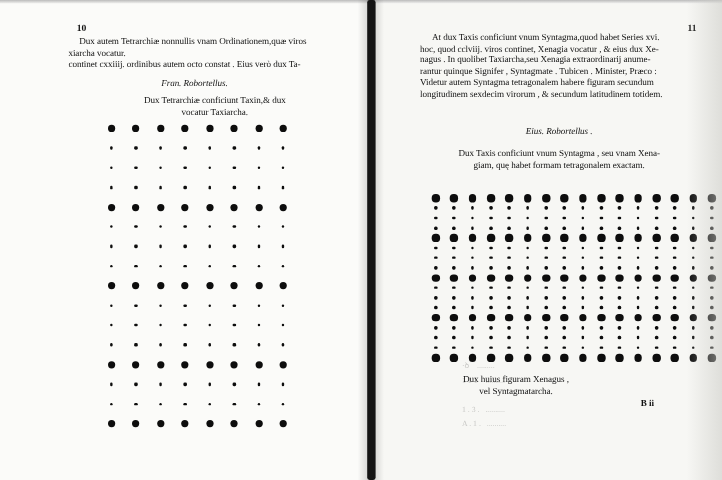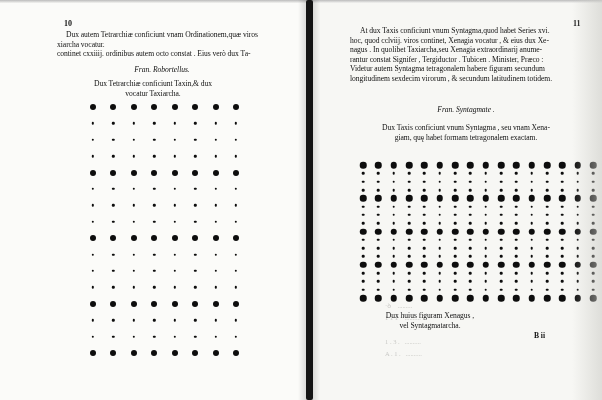--- a/index.html
+++ b/index.html
@@ -20,26 +20,26 @@
   .dot{position:absolute;border-radius:50%;background:#0d0d0d;transform:translate(-50%,-50%);}
   .ghost{position:absolute;font-size:6.5px;color:#c9c9c6;line-height:12px;}
 </style>
 </head>
 <body>
 
 <div class="spread">
   <div class="page page-left">
     <div class="pnum" style="left:64px;top:19px;">10</div>
     <div class="txt" style="left:57px;top:30px;width:210px;">
-      <div style="text-indent:9px">Dux autem Tetrarchiæ conficiunt vnam Ordinationem,quæ viros</div>
+      <div style="text-indent:9px">Dux autem Tetrarchiæ nonnullis vnam Ordinationem,quæ viros</div>
       <div>xiarcha vocatur.</div>
       <div>continet cxxiiij. ordinibus autem octo constat . Eius verò dux  Ta-</div>
     </div>
     <div class="txt it center" style="left:57px;top:65px;width:210px;">Fran.   Robortellus.</div>
-    <div class="txt center" style="left:48px;top:79px;width:210px;text-align:center;">
+    <div class="txt center" style="left:74px;top:79px;width:210px;text-align:center;">
       <div>Dux Tetrarchiæ conficiunt Taxin,&amp; dux</div>
       <div>vocatur Taxiarcha.</div>
     </div>
     <div class="grid" id="gridL" style="left:0;top:0;">
         <div class="dot" style="left: 93px; top: 107px; width: 6px; height: 6px;"></div>
         <div class="dot" style="left: 113.429px; top: 107px; width: 6px; height: 6px;"></div>
         <div class="dot" style="left: 133.857px; top: 107px; width: 6px; height: 6px;"></div>
         <div class="dot" style="left: 154.286px; top: 107px; width: 6px; height: 6px;"></div>
         <div class="dot" style="left: 174.714px; top: 107px; width: 6px; height: 6px;"></div>
         <div class="dot" style="left: 195.143px; top: 107px; width: 6px; height: 6px;"></div>
@@ -167,25 +167,25 @@
         <div class="dot" style="left: 236px; top: 353px; width: 6px; height: 6px;"></div>
       </div>
   </div>
 
   <div class="page page-right">
     <div class="pnum" style="left:263px;top:19px;">11</div>
     <div class="txt" style="left:40px;top:26px;width:232px;">
       <div style="text-indent:10px">At dux Taxis conficiunt vnum Syntagma,quod habet Series xvi.</div>
       <div>hoc, quod cclviij. viros continet, Xenagia vocatur , &amp; eius dux Xe-</div>
       <div>nagus . In quolibet Taxiarcha,seu Xenagia extraordinarij anume-</div>
-      <div>rantur constat Signifer , Tergiductor . Tubicen . Minister, Præco :</div>
+      <div>rantur quinque Signifer , Syntagmate . Tubicen . Minister, Præco :</div>
       <div>Videtur autem Syntagma tetragonalem habere figuram secundum</div>
       <div>longitudinem sexdecim virorum , &amp; secundum latitudinem totidem.</div>
     </div>
-    <div class="txt it center" style="left:40px;top:105px;width:232px;">Fran.   Syntagmate .</div>
+    <div class="txt it center" style="left:40px;top:105px;width:232px;">Eius.   Robortellus .</div>
     <div class="txt center" style="left:40px;top:123px;width:232px;">
       <div>Dux Taxis conficiunt vnum Syntagma , seu vnam Xena-</div>
       <div>giam, quę habet formam tetragonalem exactam.</div>
     </div>
     <div class="ghost" style="left:75px;top:300px;width:150px;">
       <div>·ꝺ&nbsp;&nbsp;&nbsp;&nbsp;.........</div>
         <div>1 1 1 &nbsp;&nbsp;&nbsp;..........</div>
         <div>&nbsp;</div>
         <div>1 . 3 .&nbsp;&nbsp;&nbsp;..........</div>
         <div>A . 1 .&nbsp;&nbsp;&nbsp;..........</div>

